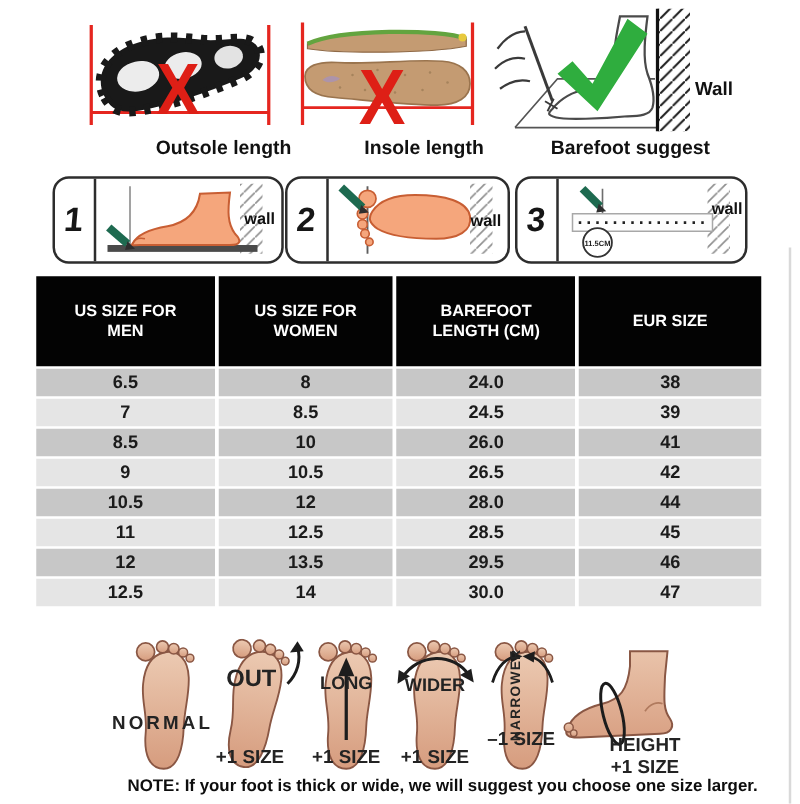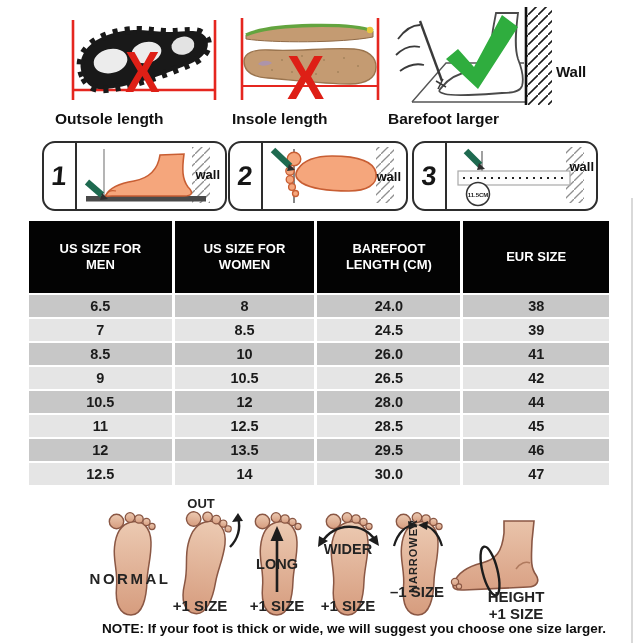--- a/index.html
+++ b/index.html
@@ -1,20 +1,20 @@
 <!DOCTYPE html>
 <html><head>
 <meta charset="utf-8">
 <style>
   html,body{margin:0;padding:0;background:#fff;}
   body{width:640px;height:643px;position:relative;overflow:hidden;
        font-family:"Liberation Sans","DejaVu Sans",sans-serif;color:#1c1c1c;}
   .abs{position:absolute;}
   .fig{position:absolute;}
-  .fig-caption{position:absolute;left:0;width:100%;text-align:left;
+  .fig-caption{position:absolute;left:0;width:100%;text-align:right;
                font-size:15.5px;font-weight:bold;color:#111;}
   .wrong-mark{position:absolute;font-weight:900;color:#de1f16;line-height:1;
               transform:scaleY(1.12);letter-spacing:0;}
   .wall-cap{position:absolute;font-size:15px;font-weight:bold;color:#111;}
   
   .step-panel{position:absolute;top:141px;height:66px;border:2.5px solid #2d2d2d;
               border-radius:13px;background:#fff;}
   .step-num{position:absolute;left:0;top:0;bottom:0;width:30px;display:flex;
             align-items:center;justify-content:center;font-size:27px;font-weight:900;
             transform:skewX(-5deg);color:#161616;}
@@ -116,21 +116,21 @@
       <path d="M54,82 C62,72 72,68 82,66 C96,62.5 102,50 104,32 C105,22 107,14 108,8 L130,8 C128,24 126,42 130,54 C134,64 136,74 134,81 C132,87 124,88 114,88 C94,90 64,91 57,89 C50,87 50,86 54,82 Z" fill="#ffffff" stroke="#4a4a4a" stroke-width="1.8"></path>
       <path d="M10,34 C16,26 24,20 32,20 M8,50 C16,42 24,40 32,42 M12,66 C20,60 28,58 36,60" fill="none" stroke="#3a3a3a" stroke-width="1.8"></path>
       <line x1="32" y1="16" x2="54" y2="76" stroke="#3a3a3a" stroke-width="2.4"></line>
       <line x1="48" y1="76" x2="58" y2="82" stroke="#3a3a3a" stroke-width="1.5"></line>
       <line x1="55" y1="74" x2="50" y2="84" stroke="#3a3a3a" stroke-width="1.5"></line>
       <rect x="138" y="2" width="26" height="98" fill="url(#hatchB)"></rect>
       <line x1="138" y1="2" x2="138" y2="100" stroke="#111" stroke-width="2.6"></line>
       <polygon points="58,54 70,44 86,62 114,10 130,22 90,84" fill="#2fad3e"></polygon>
     </svg>
     <span class="wall-cap" style="left:168px;top:58px;">Wall</span>
-    <span class="fig-caption" style="top:105px;width:180px;">Barefoot larger</span>
+    <span class="fig-caption" style="top:105px;width:180px;">Barefoot suggest</span>
   </div>
 </div>
 
 <div>
 
   <div class="step-panel" style="left:42px;width:181px;">
     <span class="step-num">1</span>
     <div class="step-divider"></div>
     <div class="step-art">
       <svg width="144" height="62" viewBox="0 0 144 62">
@@ -269,34 +269,34 @@
       <path d="M31 103 C20 103 15 92 16.5 75 C18 59 13 49 14.5 35 C16 19 23 12 31 10 C43 7 50.5 16 51 30 C51.5 44 47.5 56 47 69 C46.5 86 42.5 103 31 103 Z" fill="url(#skinG)" stroke="#8a5744" stroke-width="1.5"></path>
       <circle cx="16.5" cy="9.5" r="7.2" fill="url(#skinG)" stroke="#8a5744" stroke-width="1.4"></circle>
       <circle cx="30" cy="5.5" r="4.8" fill="url(#skinG)" stroke="#8a5744" stroke-width="1.3"></circle>
       <circle cx="39" cy="7" r="4.2" fill="url(#skinG)" stroke="#8a5744" stroke-width="1.3"></circle>
       <circle cx="46.5" cy="10" r="3.6" fill="url(#skinG)" stroke="#8a5744" stroke-width="1.2"></circle>
       <circle cx="52" cy="14.5" r="3.1" fill="url(#skinG)" stroke="#8a5744" stroke-width="1.2"></circle>
     </g>
     <path d="M60 36 C68 28 71 17 68 7" fill="none" stroke="#1d1d1d" stroke-width="2.4"></path>
     <polygon points="68,2 62,11 73,10" fill="#1d1d1d"></polygon>
   </svg>
-  <span class="fit-label" style="left:176px;top:496px;width:50px;font-size:13px;">OUT</span>
+  <span class="fit-label" style="left:176px;top:533px;width:50px;font-size:19px;">OUT</span>
   <span class="size-note" style="left:164px;top:597px;">+1 SIZE</span>
 
   <svg class="abs" style="left:246px;top:512px;" width="62" height="106" viewBox="0 0 62 106">
     <path d="M31 103 C20 103 15 92 16.5 75 C18 59 13 49 14.5 35 C16 19 23 12 31 10 C43 7 50.5 16 51 30 C51.5 44 47.5 56 47 69 C46.5 86 42.5 103 31 103 Z" fill="url(#skinG)" stroke="#8a5744" stroke-width="1.5"></path>
     <circle cx="16.5" cy="9.5" r="7.2" fill="url(#skinG)" stroke="#8a5744" stroke-width="1.4"></circle>
     <circle cx="30" cy="5.5" r="4.8" fill="url(#skinG)" stroke="#8a5744" stroke-width="1.3"></circle>
     <circle cx="39" cy="7" r="4.2" fill="url(#skinG)" stroke="#8a5744" stroke-width="1.3"></circle>
     <circle cx="46.5" cy="10" r="3.6" fill="url(#skinG)" stroke="#8a5744" stroke-width="1.2"></circle>
     <circle cx="52" cy="14.5" r="3.1" fill="url(#skinG)" stroke="#8a5744" stroke-width="1.2"></circle>
     <line x1="31" y1="80" x2="31" y2="26" stroke="#1d1d1d" stroke-width="2.6"></line>
     <polygon points="31,14 24.5,29 37.5,29" fill="#1d1d1d"></polygon>
   </svg>
-  <span class="fit-label" style="left:247px;top:556px;width:60px;font-size:14.5px;">LONG</span>
+  <span class="fit-label" style="left:247px;top:539px;width:60px;font-size:14.5px;">LONG</span>
   <span class="size-note" style="left:241px;top:597px;">+1 SIZE</span>
 
   <svg class="abs" style="left:315px;top:512px;" width="66" height="106" viewBox="0 0 66 106">
     <g transform="translate(2,0)">
       <path d="M31 103 C20 103 15 92 16.5 75 C18 59 13 49 14.5 35 C16 19 23 12 31 10 C43 7 50.5 16 51 30 C51.5 44 47.5 56 47 69 C46.5 86 42.5 103 31 103 Z" fill="url(#skinG)" stroke="#8a5744" stroke-width="1.5"></path>
       <circle cx="16.5" cy="9.5" r="7.2" fill="url(#skinG)" stroke="#8a5744" stroke-width="1.4"></circle>
       <circle cx="30" cy="5.5" r="4.8" fill="url(#skinG)" stroke="#8a5744" stroke-width="1.3"></circle>
       <circle cx="39" cy="7" r="4.2" fill="url(#skinG)" stroke="#8a5744" stroke-width="1.3"></circle>
       <circle cx="46.5" cy="10" r="3.6" fill="url(#skinG)" stroke="#8a5744" stroke-width="1.2"></circle>
       <circle cx="52" cy="14.5" r="3.1" fill="url(#skinG)" stroke="#8a5744" stroke-width="1.2"></circle>

